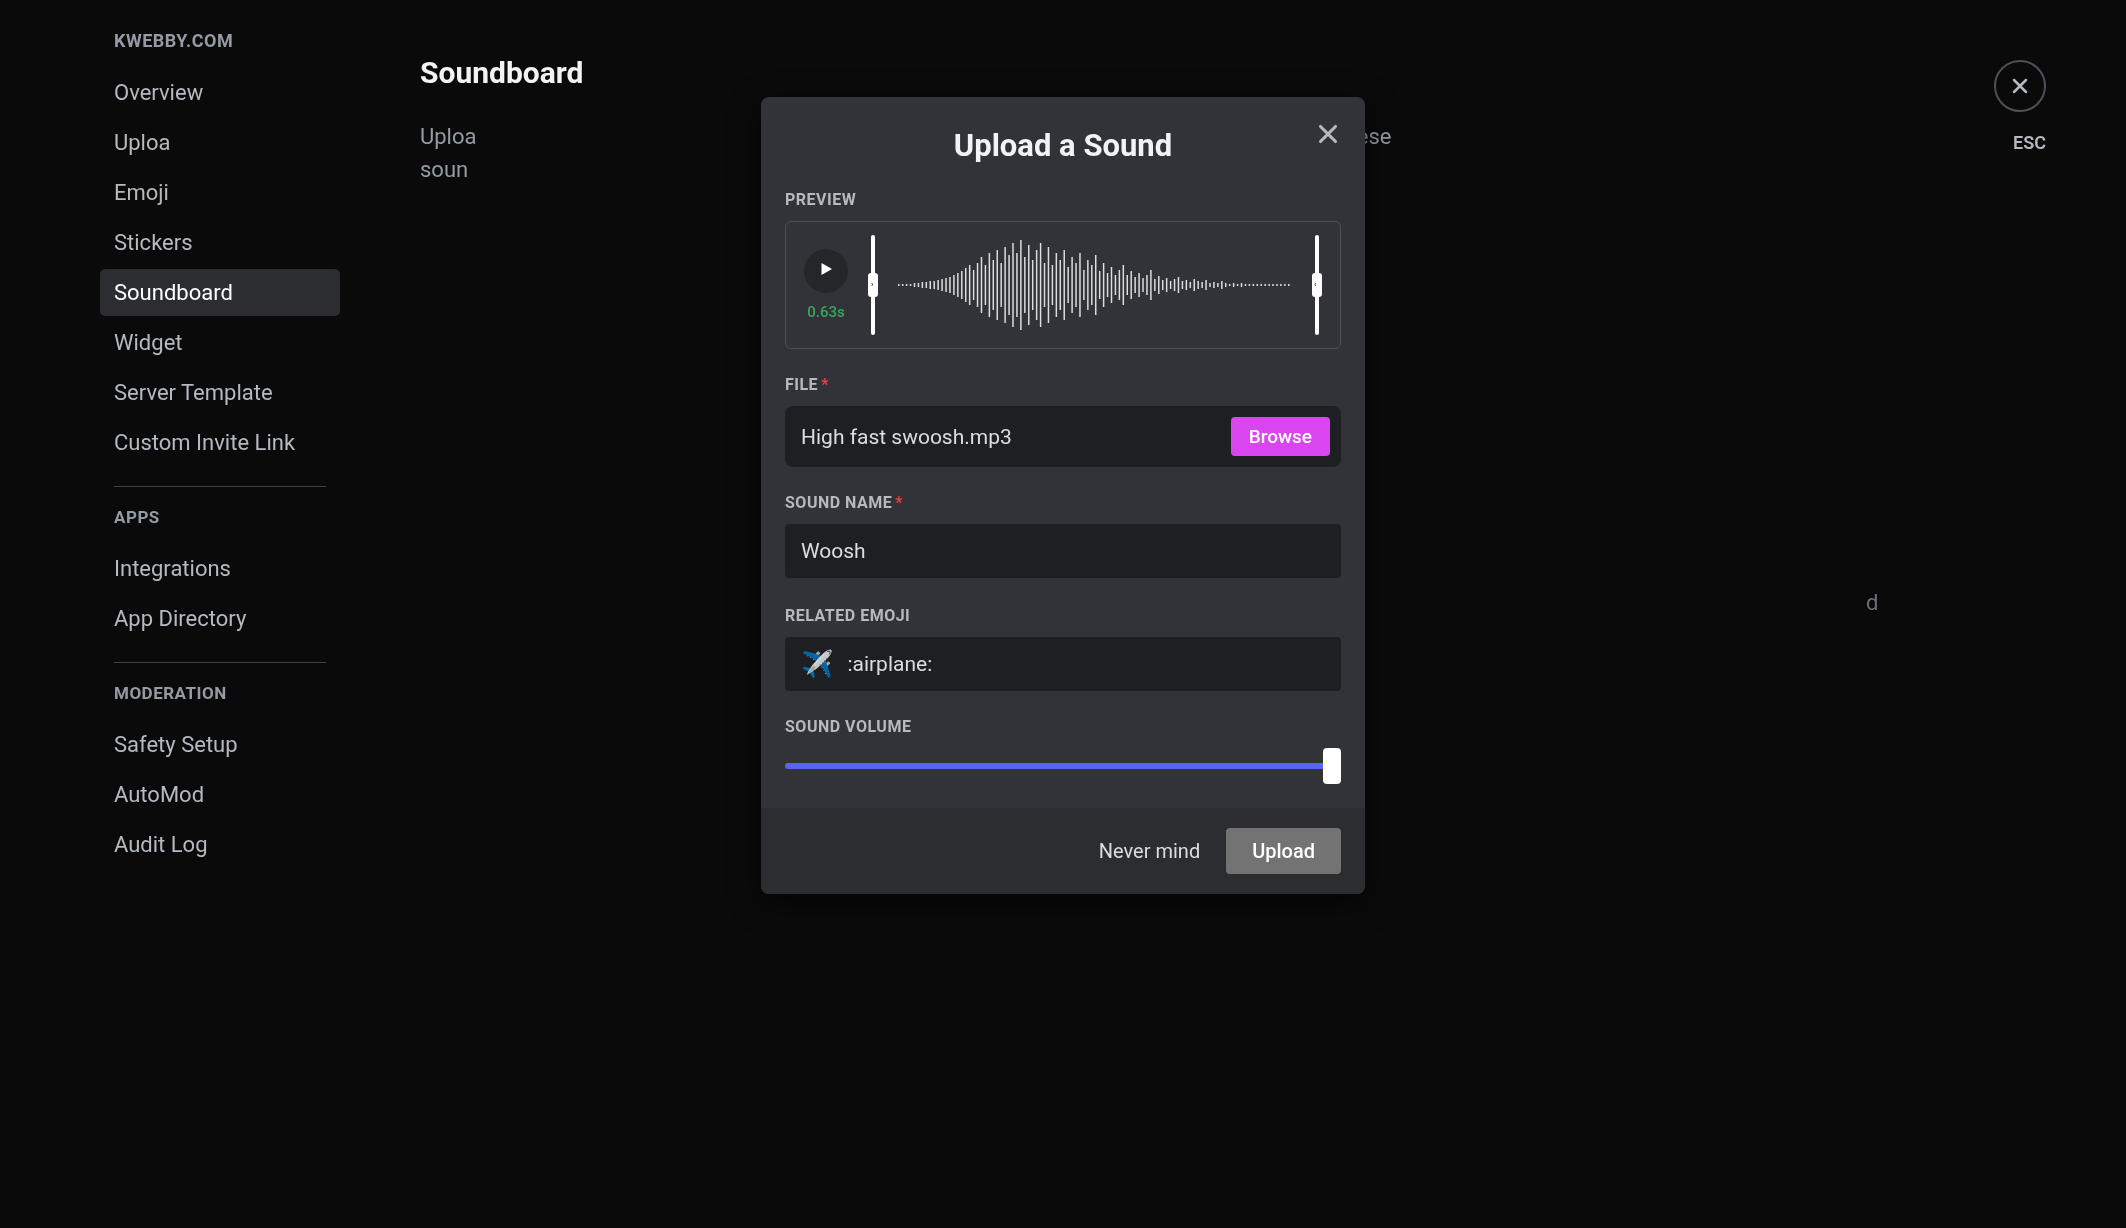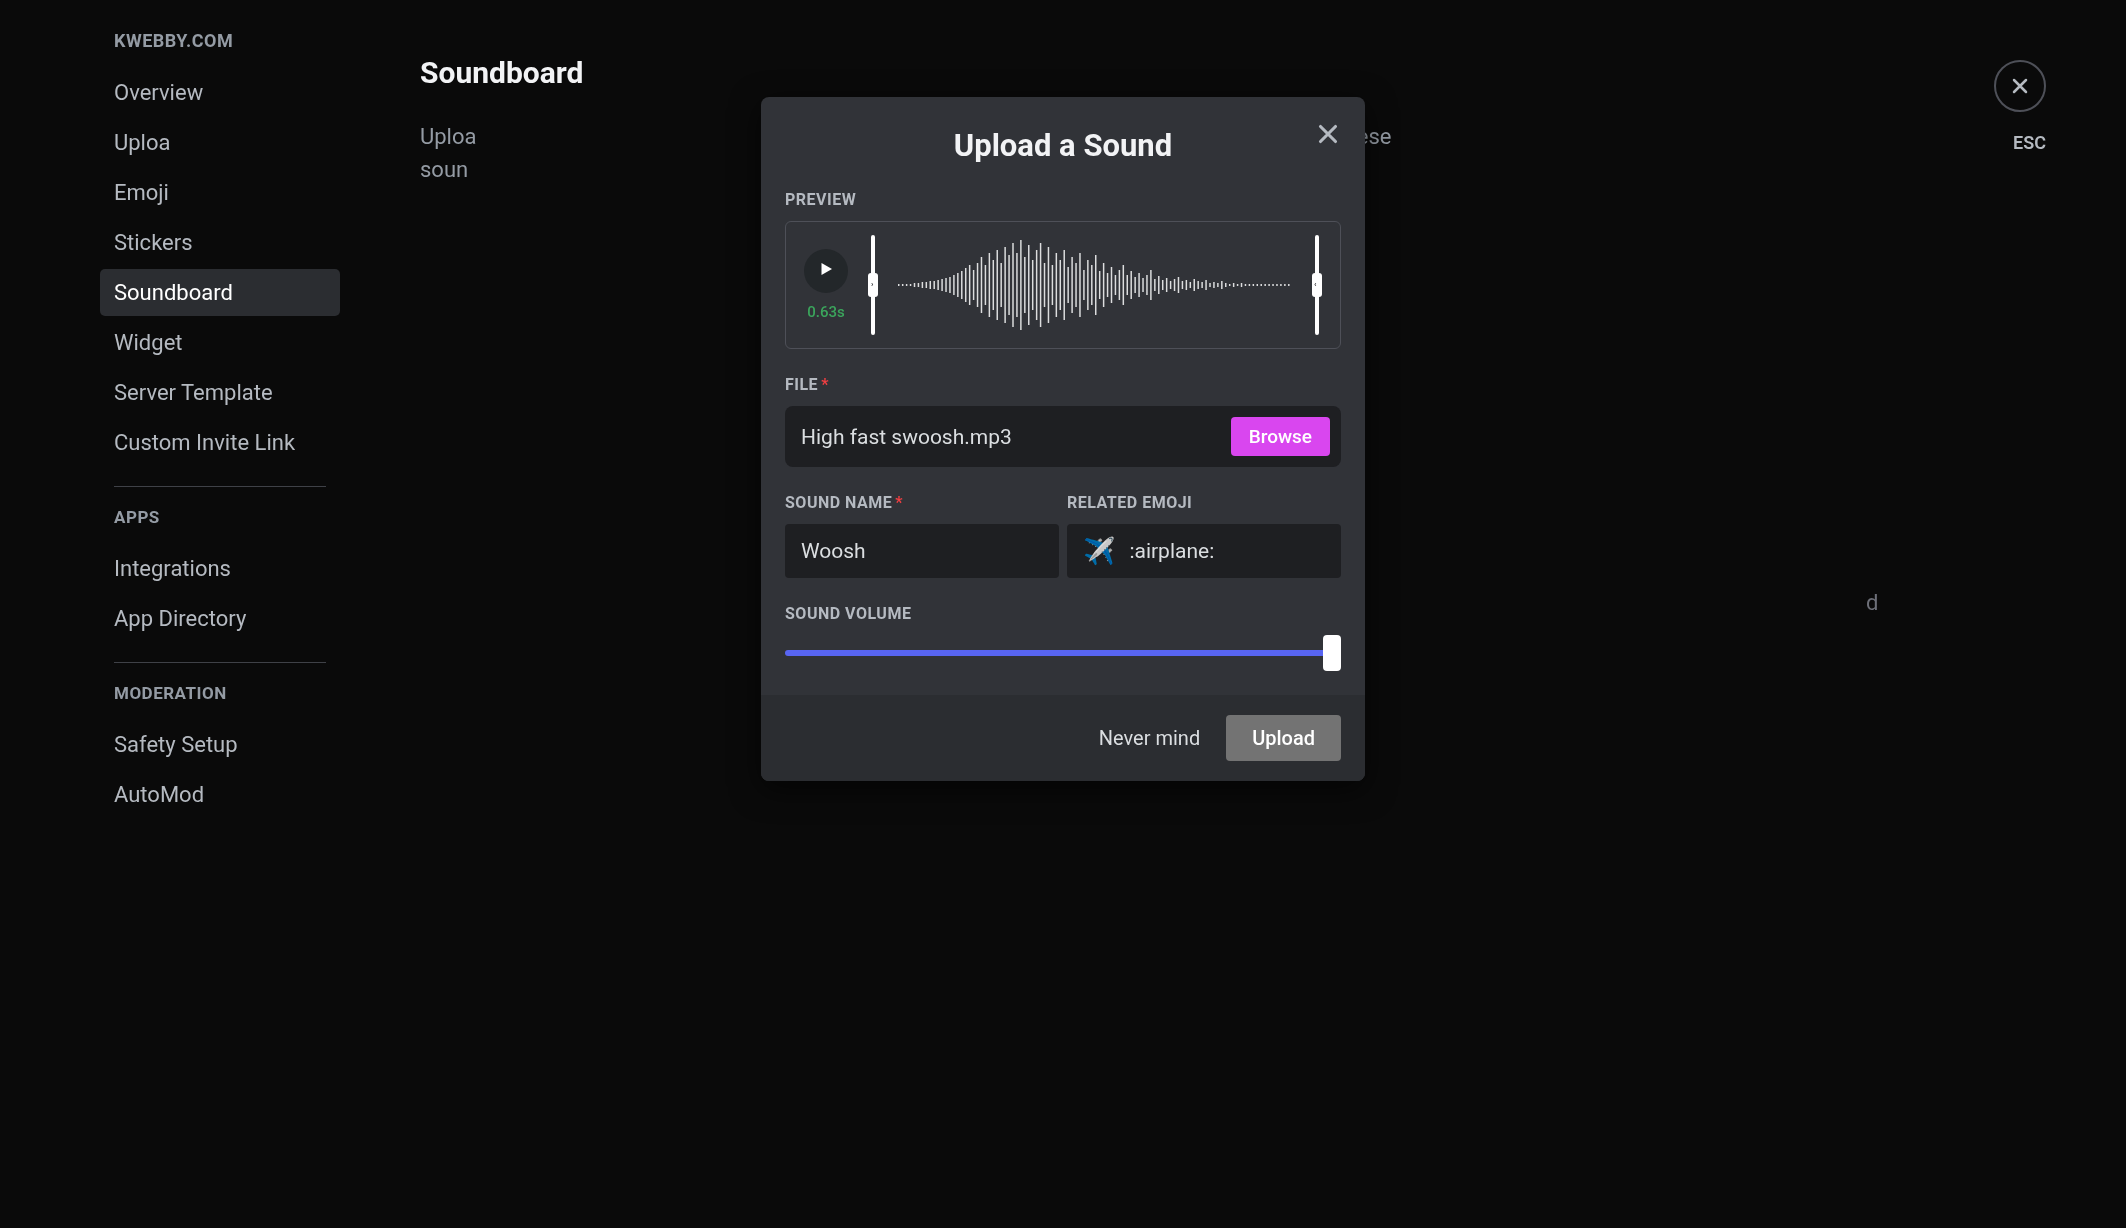--- a/index.html
+++ b/index.html
@@ -246,22 +246,23 @@
       color: #fff;
       border: none;
       padding: 8px 18px;
       border-radius: 4px;
       font-size: 19px;
       font-weight: 500;
       cursor: pointer;
     }
     .two-col {
       display: flex;
-      gap: 8px;
+      gap: 28px;
       margin-bottom: 26px;
+      flex-direction: column;
     }
     .col { flex: 1; }
     .text-input {
       width: 100%;
       background: #1e1f22;
       border: none;
       border-radius: 4px;
       padding: 15px 16px;
       font-size: 21px;
       color: #dbdee1;
@@ -355,20 +356,21 @@
 
     <div class="sidebar-divider"></div>
     <div class="sidebar-section-label">APPS</div>
     <div class="sidebar-item"><span>Integrations</span></div>
     <div class="sidebar-item"><span>App Directory</span></div>
 
     <div class="sidebar-divider"></div>
     <div class="sidebar-section-label">MODERATION</div>
     <div class="sidebar-item"><span>Safety Setup</span></div>
     <div class="sidebar-item"><span>AutoMod</span></div>
+    <div class="sidebar-item"><span>Audit Log</span></div>
   </aside>
 
   <main class="main-content">
     <h1 class="page-title">Soundboard</h1>
     <p class="page-desc">
       <span>Uploa</span>
       <span style="visibility:hidden;display:inline-block;width:600px;"></span>
       <span>ers will be able to access these</span><br>
       <span>soun</span>
     </p>

